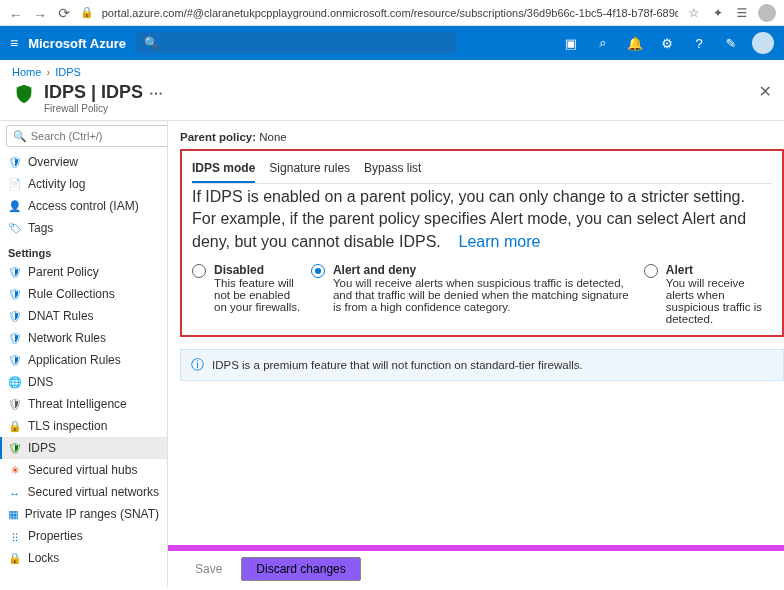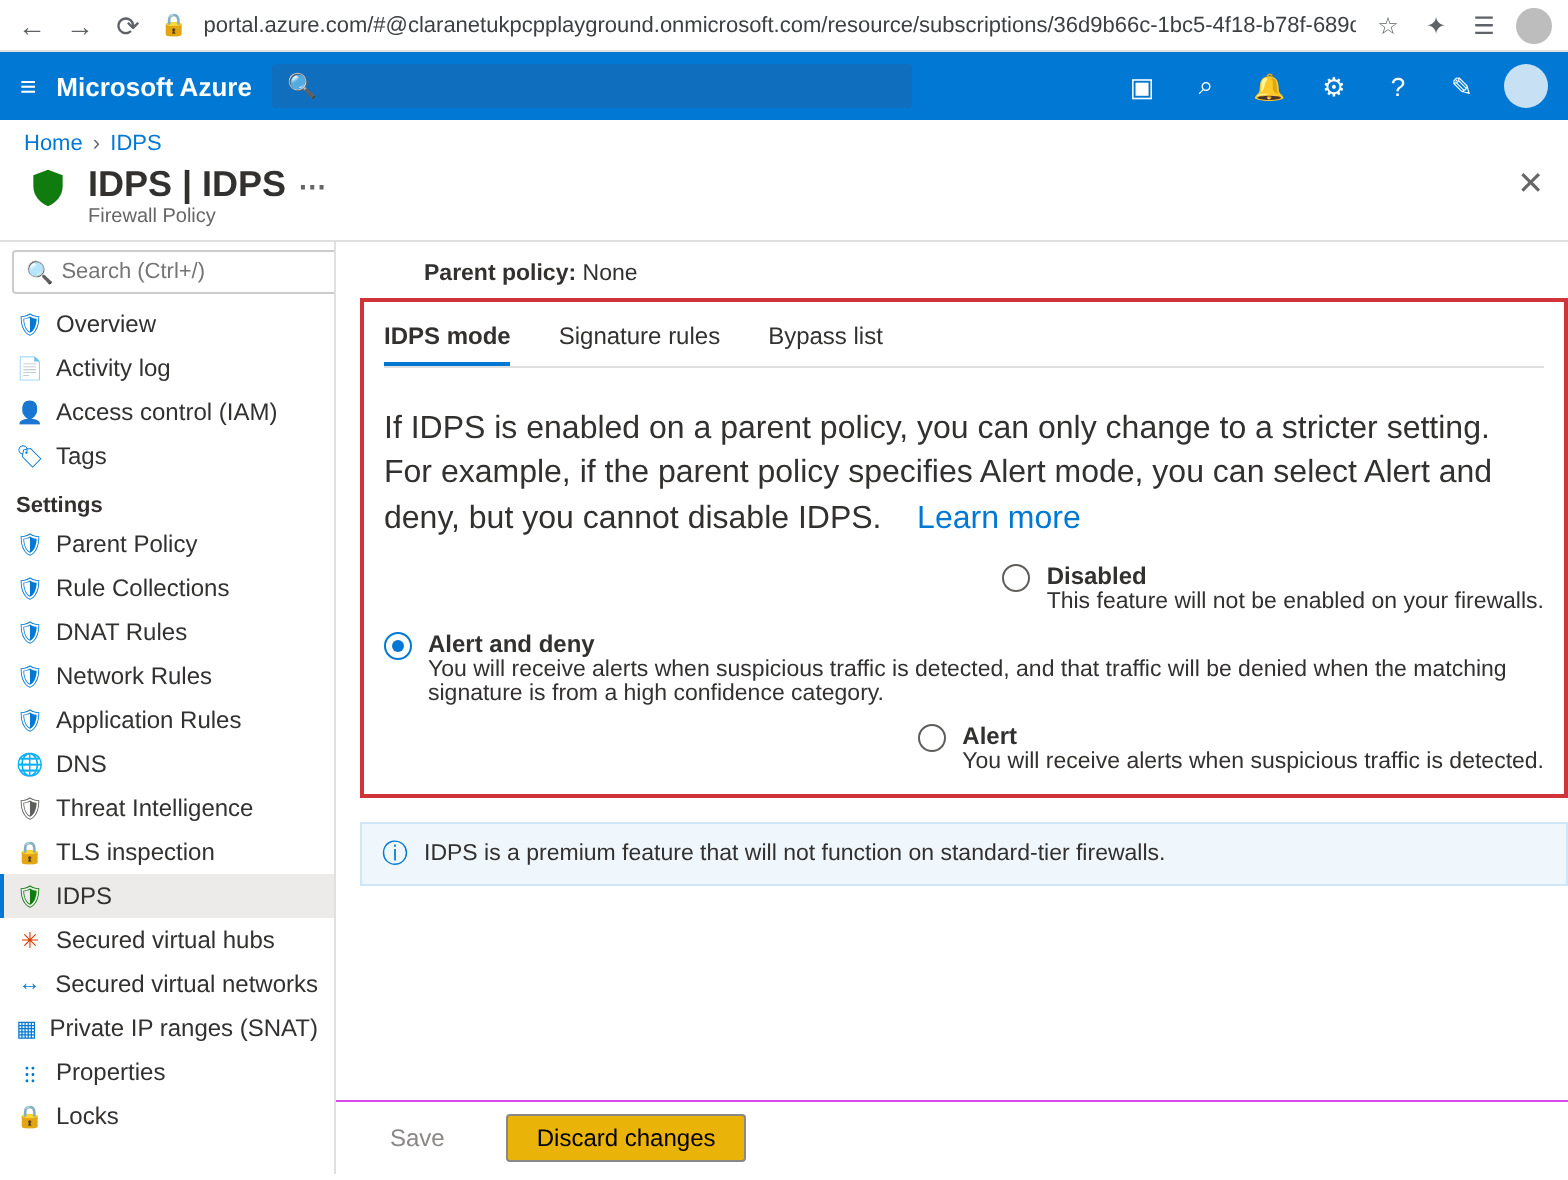--- a/index.html
+++ b/index.html
@@ -52,39 +52,39 @@
   
   .c-blue { color:#0078d4; }
   .c-green { color:#107c10; }
   .c-teal { color:#008272; }
   .c-orange { color:#d83b01; }
   .c-grey { color:#605e5c; }
 
   .content { flex:1; display:flex; flex-direction:column; }
   .content-scroll { flex:1; overflow:auto; padding:10px 0 0 12px; }
   .parent-row { font-size:11.5px; margin-bottom:6px; }
-  .parent-row .lbl { font-weight:600;margin-left:32px; }
+  .parent-row .lbl { font-weight:600; }
   .redbox { border:2px solid #d13438; padding:6px 10px 10px; }
-  .tabs { display:flex; gap:24px; border-bottom:1px solid #e0e0e0; margin-bottom:20px; }
+  .tabs { display:flex; gap:14px; border-bottom:1px solid #e0e0e0; margin-bottom:2px; }
   .tab { font-size:12px; padding:4px 0 6px; cursor:pointer; }
   .tab.active { color:#323130; border-bottom:2px solid #0078d4; font-weight:600; }
   .explain { font-size:16px; line-height:1.4; color:#323130; }
   .explain .link { color:#0078d4; cursor:pointer; }
-  .radios { margin-top:10px; display:flex; flex-direction:column; gap:8px;align-items:flex-end; }
+  .radios { margin-top:10px; display:flex; gap:8px; }
   .radio-row { display:flex; gap:8px; align-items:flex-start; cursor:pointer; }
   .radio { width:14px; height:14px; border:1px solid #605e5c; border-radius:50%; margin-top:1px; position:relative; flex-shrink:0;}
   .radio.sel { border-color:#0078d4; }
   .radio.sel::after { content:""; position:absolute; inset:3px; background:#0078d4; border-radius:50%; }
   .radio-row .r-title { font-size:12px; font-weight:600; }
   .radio-row .r-desc { font-size:11.5px; color:#323130; }
   .infobar { margin:12px 0 0; display:flex; align-items:center; gap:8px; background:#eff6fc; border:1px solid #cfe6f9; padding:6px 10px; font-size:11.5px; }
   .infobar .info-i { color:#0078d4; font-size:13px; }
 
-  .footer { border-top:1px solid #d946ef; padding:6px 12px; display:flex; gap:16px; }
-  .btn { font-size:12px; padding:4px 14px; border:1px solid #8a8886; background:#eab308; cursor:pointer; border-radius:2px; }
+  .footer { border-top:6px solid #d946ef; padding:6px 12px; display:flex; gap:4px; }
+  .btn { font-size:12px; padding:4px 14px; border:1px solid #8a8886; background:#8b5cf6; cursor:pointer; border-radius:2px; }
   .btn.disabled { color:#8a8886; cursor:default; background:transparent; border-color:transparent; }
 </style>
 </head>
 <body>
 
 <div class="chrome">
   <span class="nav-btn">←</span>
   <span class="nav-btn">→</span>
   <span class="nav-btn">⟳</span>
   <span class="lock">🔒</span>

